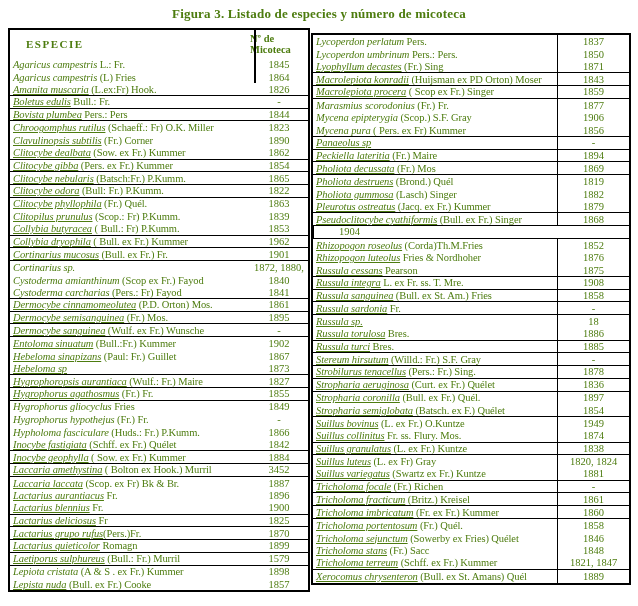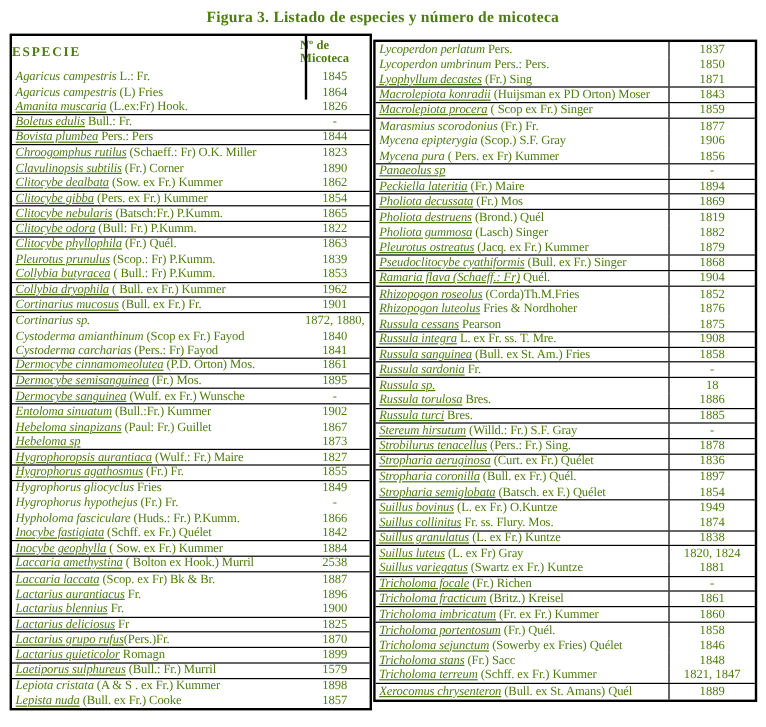--- a/index.html
+++ b/index.html
@@ -25,21 +25,21 @@
     background:#fff;
     font-size:10.5px;
   }
   .ltable{left:8px;top:28px;width:302px;height:564px;}
   .rtable{left:311px;top:33px;width:320px;height:552px;}
   .thead{
     display:flex;align-items:center;
     height:28px;box-sizing:border-box;
   }
   .thead .h-especie{
-    flex:1;padding-left:0;
+    flex:1;padding-left:16px;
     font-weight:bold;font-size:11px;letter-spacing:1.5px;
     white-space:nowrap;overflow:hidden;
   }
   .thead .h-mico{
     width:58px;text-align:left;
     font-weight:bold;font-size:10.5px;line-height:11px;
   }
   .hdr-divider{
     position:absolute;
     top:0;left:244px;
@@ -129,21 +129,21 @@
         </div>
         <div class="row b">
           <div class="name"><span class="sci u">Clitocybe odora</span><span class="auth"> (Bull: Fr.) P.Kumm.</span></div>
           <div class="year">1822</div>
         </div>
         <div class="row">
           <div class="name"><span class="sci u">Clitocybe phyllophila</span><span class="auth"> (Fr.) Quél.</span></div>
           <div class="year">1863</div>
         </div>
         <div class="row">
-          <div class="name"><span class="sci u">Pleurotus prunulus</span><span class="auth"> (Scop.: Fr) P.Kumm.</span></div>
+          <div class="name"><span class="sci u">Clitopilus prunulus</span><span class="auth"> (Scop.: Fr) P.Kumm.</span></div>
           <div class="year">1839</div>
         </div>
         <div class="row b">
           <div class="name"><span class="sci u">Collybia butyracea</span><span class="auth"> ( Bull.: Fr) P.Kumm.</span></div>
           <div class="year">1853</div>
         </div>
         <div class="row b">
           <div class="name"><span class="sci u">Collybia dryophila</span><span class="auth"> ( Bull. ex Fr.) Kummer</span></div>
           <div class="year">1962</div>
         </div>
@@ -210,21 +210,21 @@
         <div class="row b">
           <div class="name"><span class="sci u">Inocybe fastigiata</span><span class="auth"> (Schff. ex Fr.) Quélet</span></div>
           <div class="year">1842</div>
         </div>
         <div class="row b">
           <div class="name"><span class="sci u">Inocybe geophylla</span><span class="auth"> ( Sow. ex Fr.) Kummer</span></div>
           <div class="year">1884</div>
         </div>
         <div class="row b">
           <div class="name"><span class="sci u">Laccaria amethystina</span><span class="auth"> ( Bolton ex Hook.) Murril</span></div>
-          <div class="year">2538</div>
+          <div class="year">3452</div>
         </div>
         <div class="row">
           <div class="name"><span class="sci u">Laccaria laccata</span><span class="auth"> (Scop. ex Fr) Bk &amp; Br.</span></div>
           <div class="year">1887</div>
         </div>
         <div class="row">
           <div class="name"><span class="sci u">Lactarius aurantiacus</span><span class="auth"> Fr.</span></div>
           <div class="year">1896</div>
         </div>
         <div class="row b">
@@ -314,21 +314,20 @@
         </div>
         <div class="row b">
           <div class="name"><span class="sci u">Pleurotus ostreatus</span><span class="auth"> (Jacq. ex Fr.) Kummer</span></div>
           <div class="year">1879</div>
         </div>
         <div class="row b">
           <div class="name"><span class="sci u">Pseudoclitocybe cyathiformis</span><span class="auth"> (Bull. ex Fr.) Singer</span></div>
           <div class="year">1868</div>
         </div>
         <div class="row b">
-          <div class="name"><span class="sci u">Ramaria flava (Schaeff.: Fr)</span><span class="auth"> Quél.</span></div>
           <div class="year">1904</div>
         </div>
         <div class="row">
           <div class="name"><span class="sci u">Rhizopogon roseolus</span><span class="auth"> (Corda)Th.M.Fries</span></div>
           <div class="year">1852</div>
         </div>
         <div class="row">
           <div class="name"><span class="sci u">Rhizopogon luteolus</span><span class="auth">  Fries &amp; Nordhoher</span></div>
           <div class="year">1876</div>
         </div>

